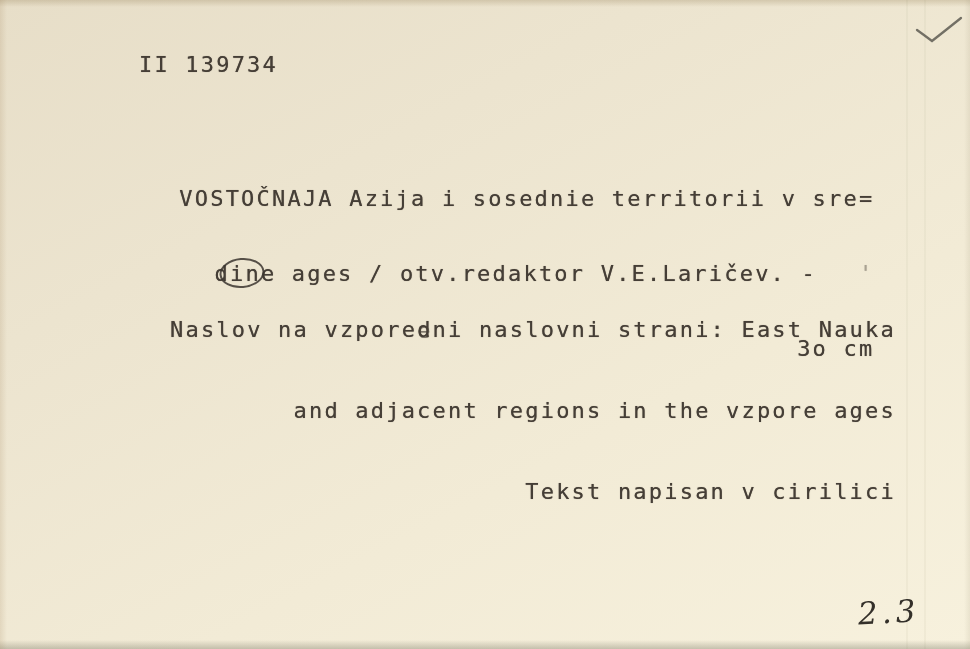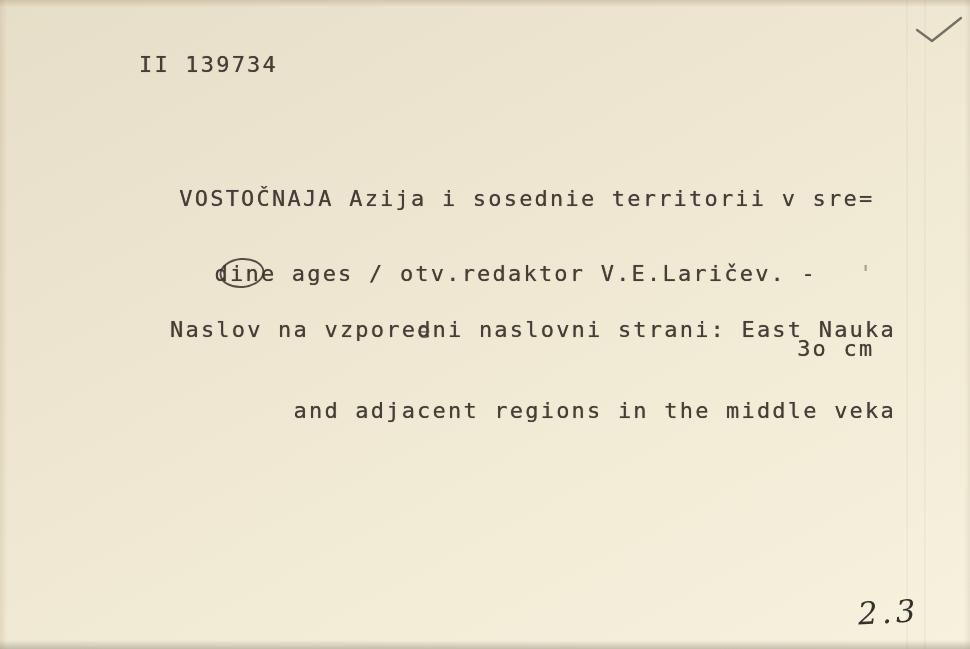--- a/index.html
+++ b/index.html
@@ -90,18 +90,19 @@
   <div class="type b1">
     <div class="line">   VOSTOČNAJA Azija i sosednie territorii v sre=</div>
     <div class="line"><span>d</span><span class="circled"><svg width="46" height="32">
             <ellipse cx="23" cy="16" rx="21.5" ry="14" fill="none" stroke="#3b352f" stroke-width="2" transform="rotate(-5 23 16)" opacity="0.85"></ellipse>
           </svg><span>in</span></span><span>e ages / otv.redaktor V.E.Laričev. -</span><span class="faint">'</span></div>
     <div class="line">3o cm</div>
   </div>
 
   <div class="type b2">
     <div class="line"><span>Naslov na vzpore</span><span class="ds"><span class="under">e</span><span>d</span></span><span>ni naslovni strani: East Nauka</span></div>
-    <div class="line">and adjacent regions in the middle veka</div>
+    <div class="line">and adjacent regions in the vzpore ages</div>
+    <div class="line">Tekst napisan v cirilici</div>
   </div>
 
   <div class="handnum">2.3</div>
 
 </div>
 
 </body></html>

